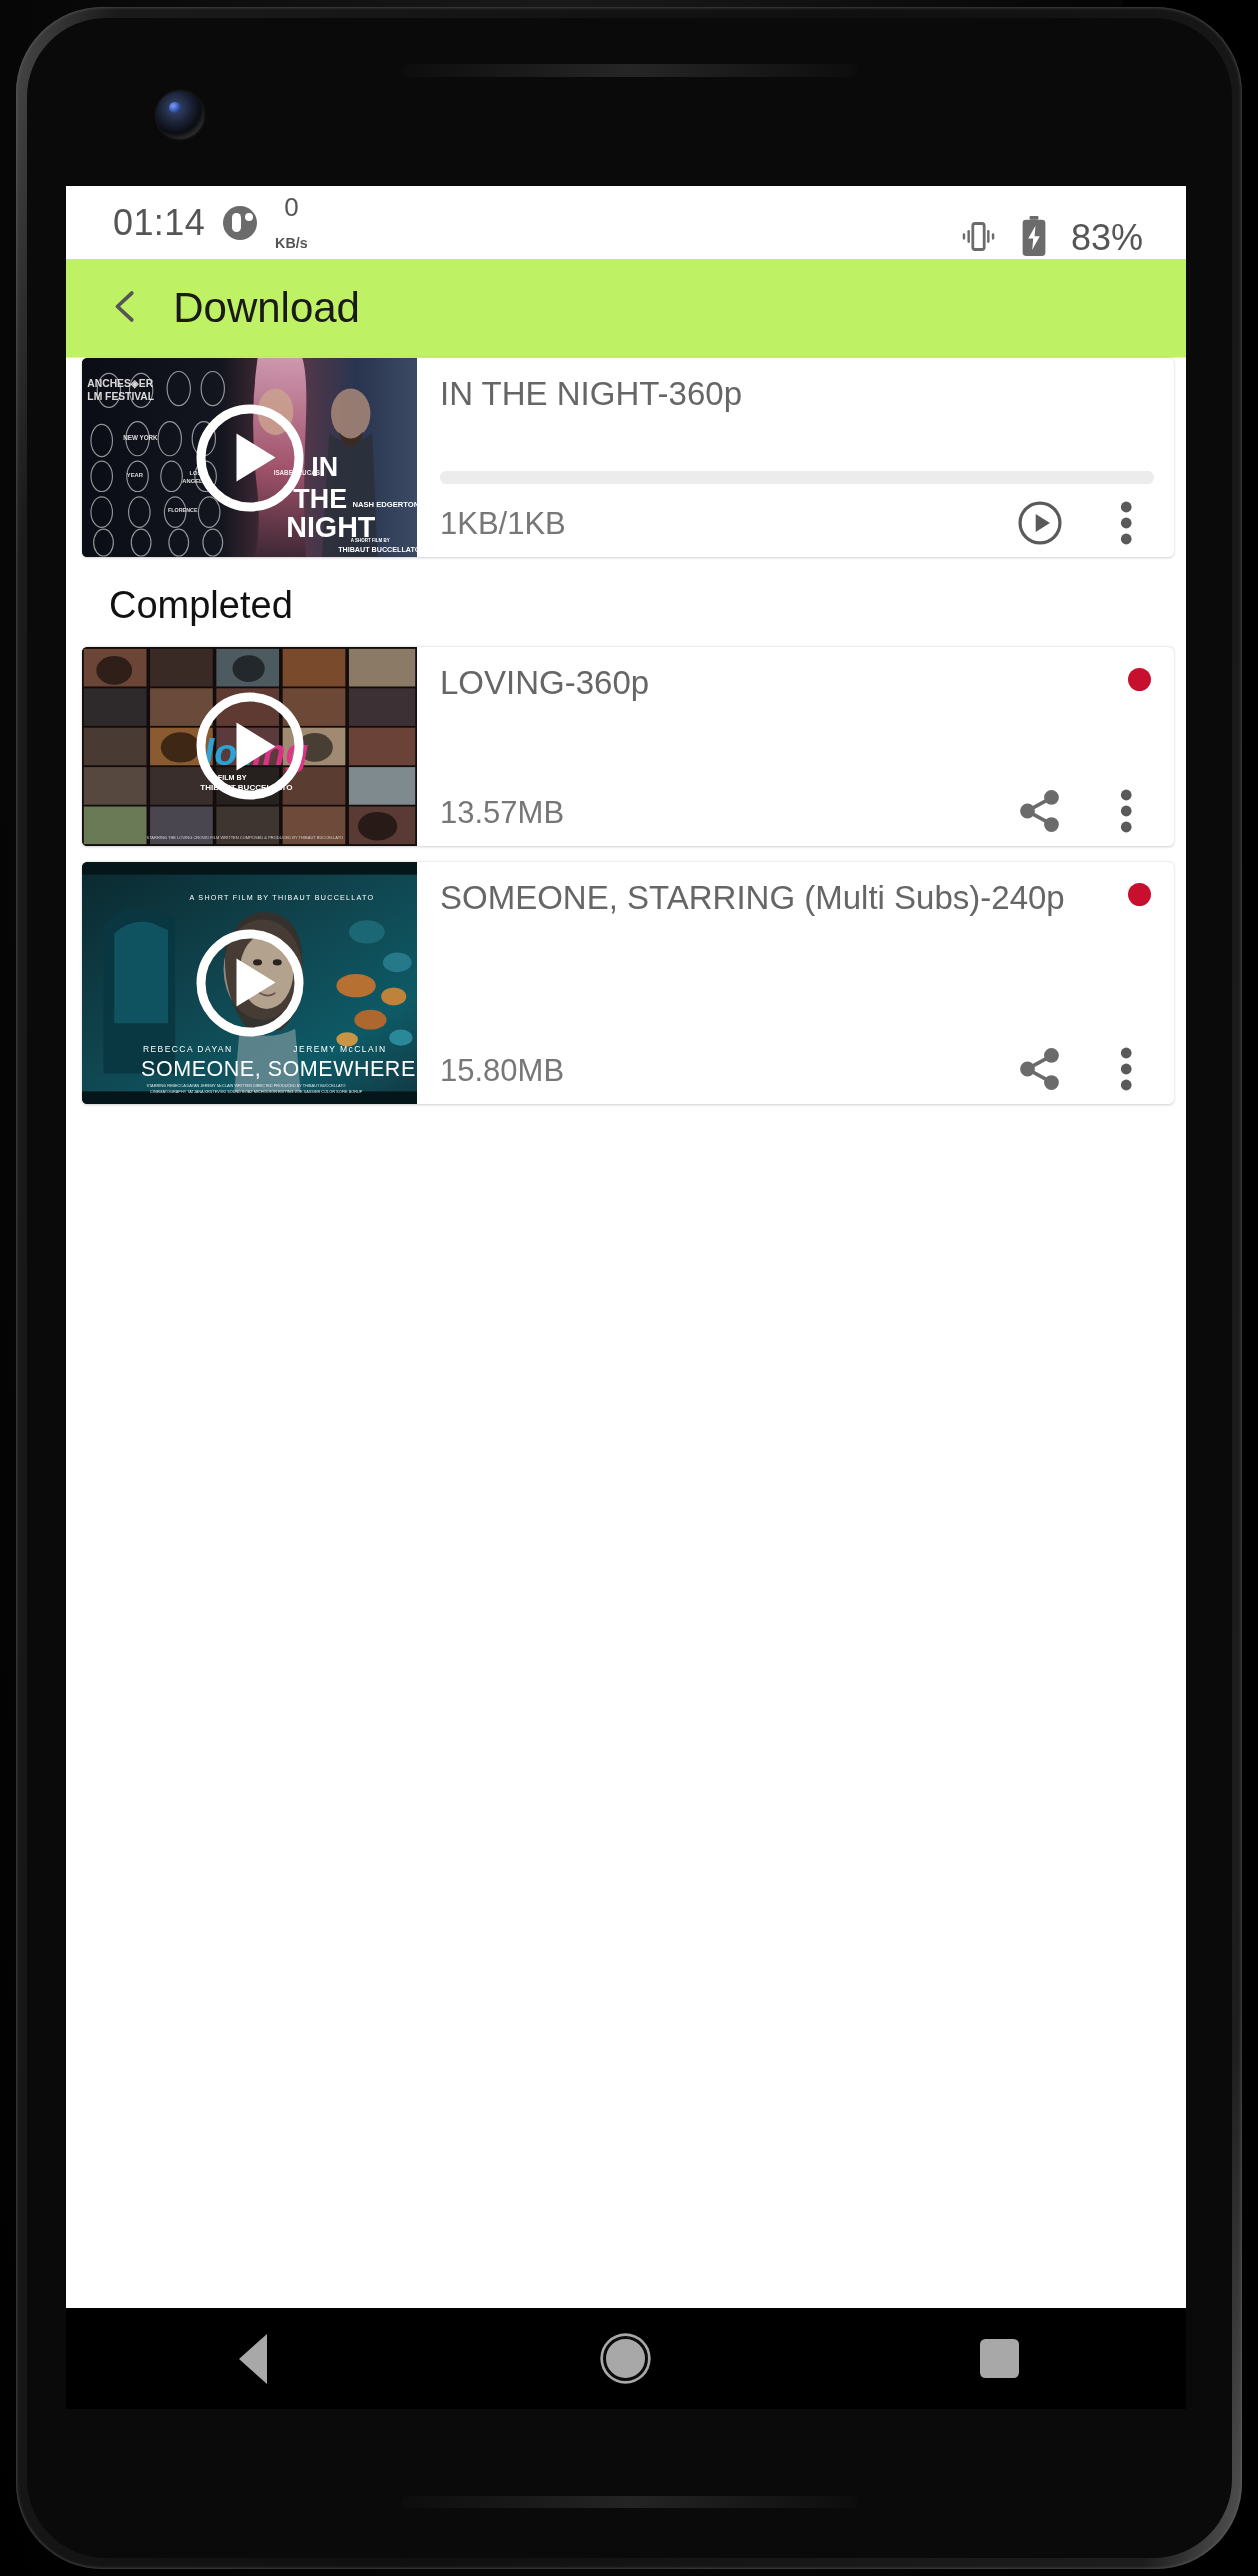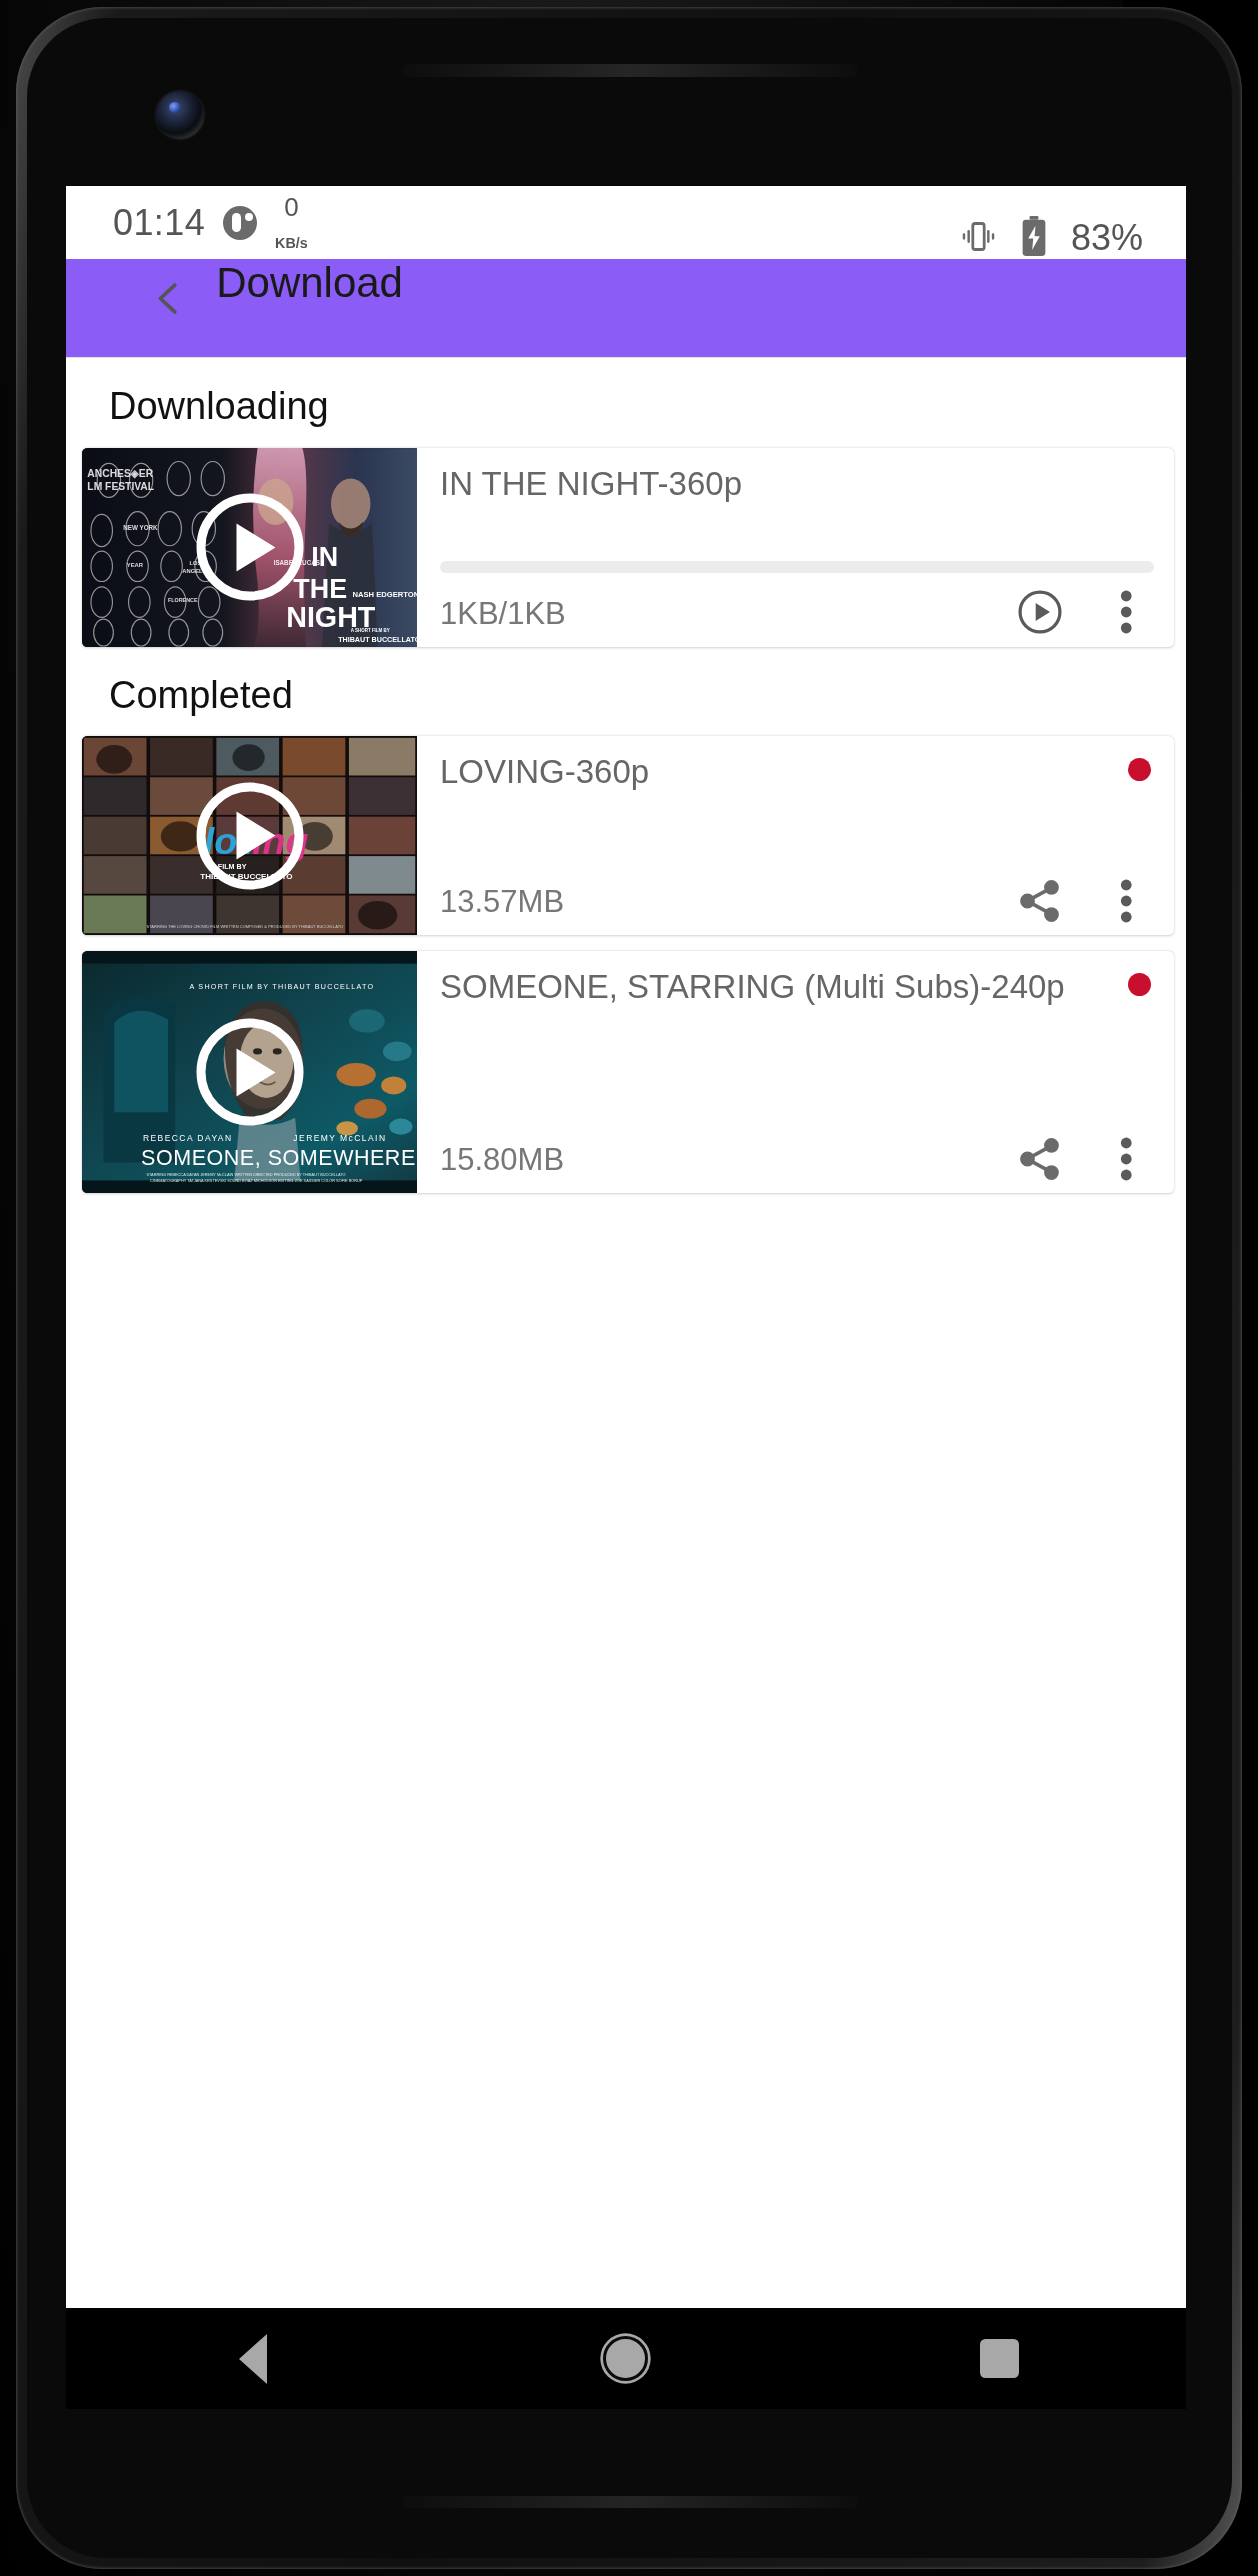--- a/index.html
+++ b/index.html
@@ -106,23 +106,23 @@
     position: absolute;
     right: 43px; top: 15px; height: 73px;
     display: flex; align-items: center; gap: 21.5px;
   }
   .sb-battery-pct { font-size: 36px; color:#555; }
 
   
   .app-bar {
     position: relative;
     height: 99px;
-    background: #8b5cf6;
+    background: #bef264;
     border-bottom: 0.9px solid #e4e4e4;
-    display: flex;  padding-left: 43px;
+    display: flex; align-items: center;
   }
   .back-btn {
     width: 82px; height: 82px;
     display:flex; align-items:center; justify-content:center;
     margin-left: 18px;
   }
   .app-title {
     font-size: 42px; color: #1a1a1a; margin-left: 7.2px;
   }
 
@@ -277,21 +277,20 @@
         <div class="back-btn">
           <span>
             <svg width="43" height="43" viewBox="0 0 24 24" fill="none" stroke="#555" stroke-width="2.1" stroke-linecap="round" stroke-linejoin="round">
               <polyline points="15.5 4.5 7.5 12 15.5 19.5"></polyline>
             </svg>
           </span>
         </div>
         <span class="app-title">Download</span>
       </div>
 
-      <div class="section-header">Downloading</div>
 
       <div class="card">
         <div class="thumb">
           <svg width="335" height="199" viewBox="0 0 374 222" style="display:block">
             <defs>
               <linearGradient id="gNight" x1="0" y1="0" x2="1" y2="0">
                 <stop offset="0%" stop-color="#0b0d16"></stop>
                 <stop offset="42%" stop-color="#14161f"></stop>
                 <stop offset="62%" stop-color="#5d3746"></stop>
                 <stop offset="82%" stop-color="#2a3550"></stop>

